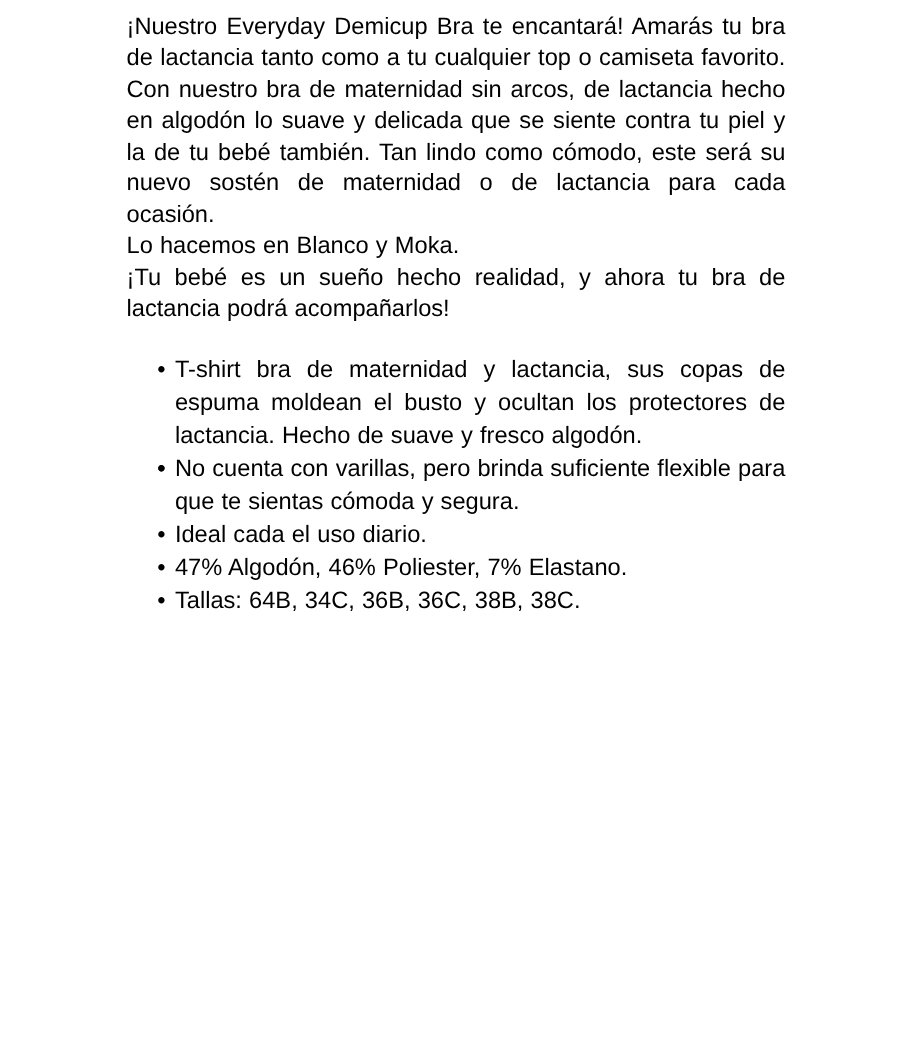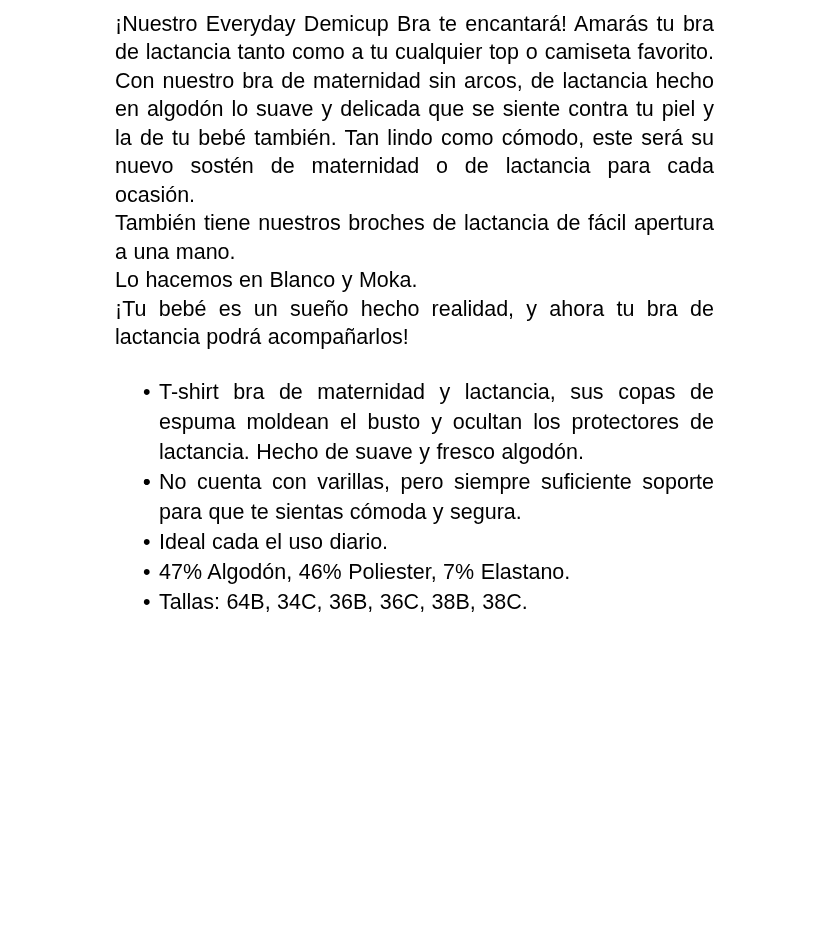--- a/index.html
+++ b/index.html
@@ -43,38 +43,37 @@
   }
 </style>
 </head>
 <body>
 
 <div class="page">
 
   <p class="para">¡Nuestro Everyday Demicup Bra te encantará! Amarás tu bra de lactancia tanto como a tu cualquier top o camiseta favorito. Con nuestro bra de maternidad sin arcos, de lactancia hecho en algodón lo suave y delicada que se siente contra tu piel y la de tu bebé también. Tan lindo como cómodo, este será su nuevo sostén de maternidad o de lactancia para cada ocasión.</p>
 
 
-  <p class="para">También tiene nuestros broches de lactancia de fácil apertura a una mano.</p>
 
 
   <p class="para">Lo hacemos en Blanco y Moka.</p>
 
   <p class="para">¡Tu bebé es un sueño hecho realidad, y ahora tu bra de lactancia podrá acompañarlos!</p>
 
   <ul class="feature-list">
     <li>
       <span class="marker">•</span>
       <span>T-shirt bra de maternidad y lactancia, sus copas de espuma moldean el busto y ocultan los protectores de lactancia. Hecho de suave y fresco algodón.</span>
     </li>
     <li>
       <span class="marker">•</span>
     </li>
     <li>
       <span class="marker">•</span>
-      <span>No cuenta con varillas, pero siempre suficiente soporte para que te sientas cómoda y segura.</span>
+      <span>No cuenta con varillas, pero brinda suficiente flexible para que te sientas cómoda y segura.</span>
     </li>
     <li>
       <span class="marker">•</span>
       <span>Ideal cada el uso diario.</span>
     </li>
     <li>
       <span class="marker">•</span>
       <span>47% Algodón, 46% Poliester, 7% Elastano.</span>
     </li>
     <li>

